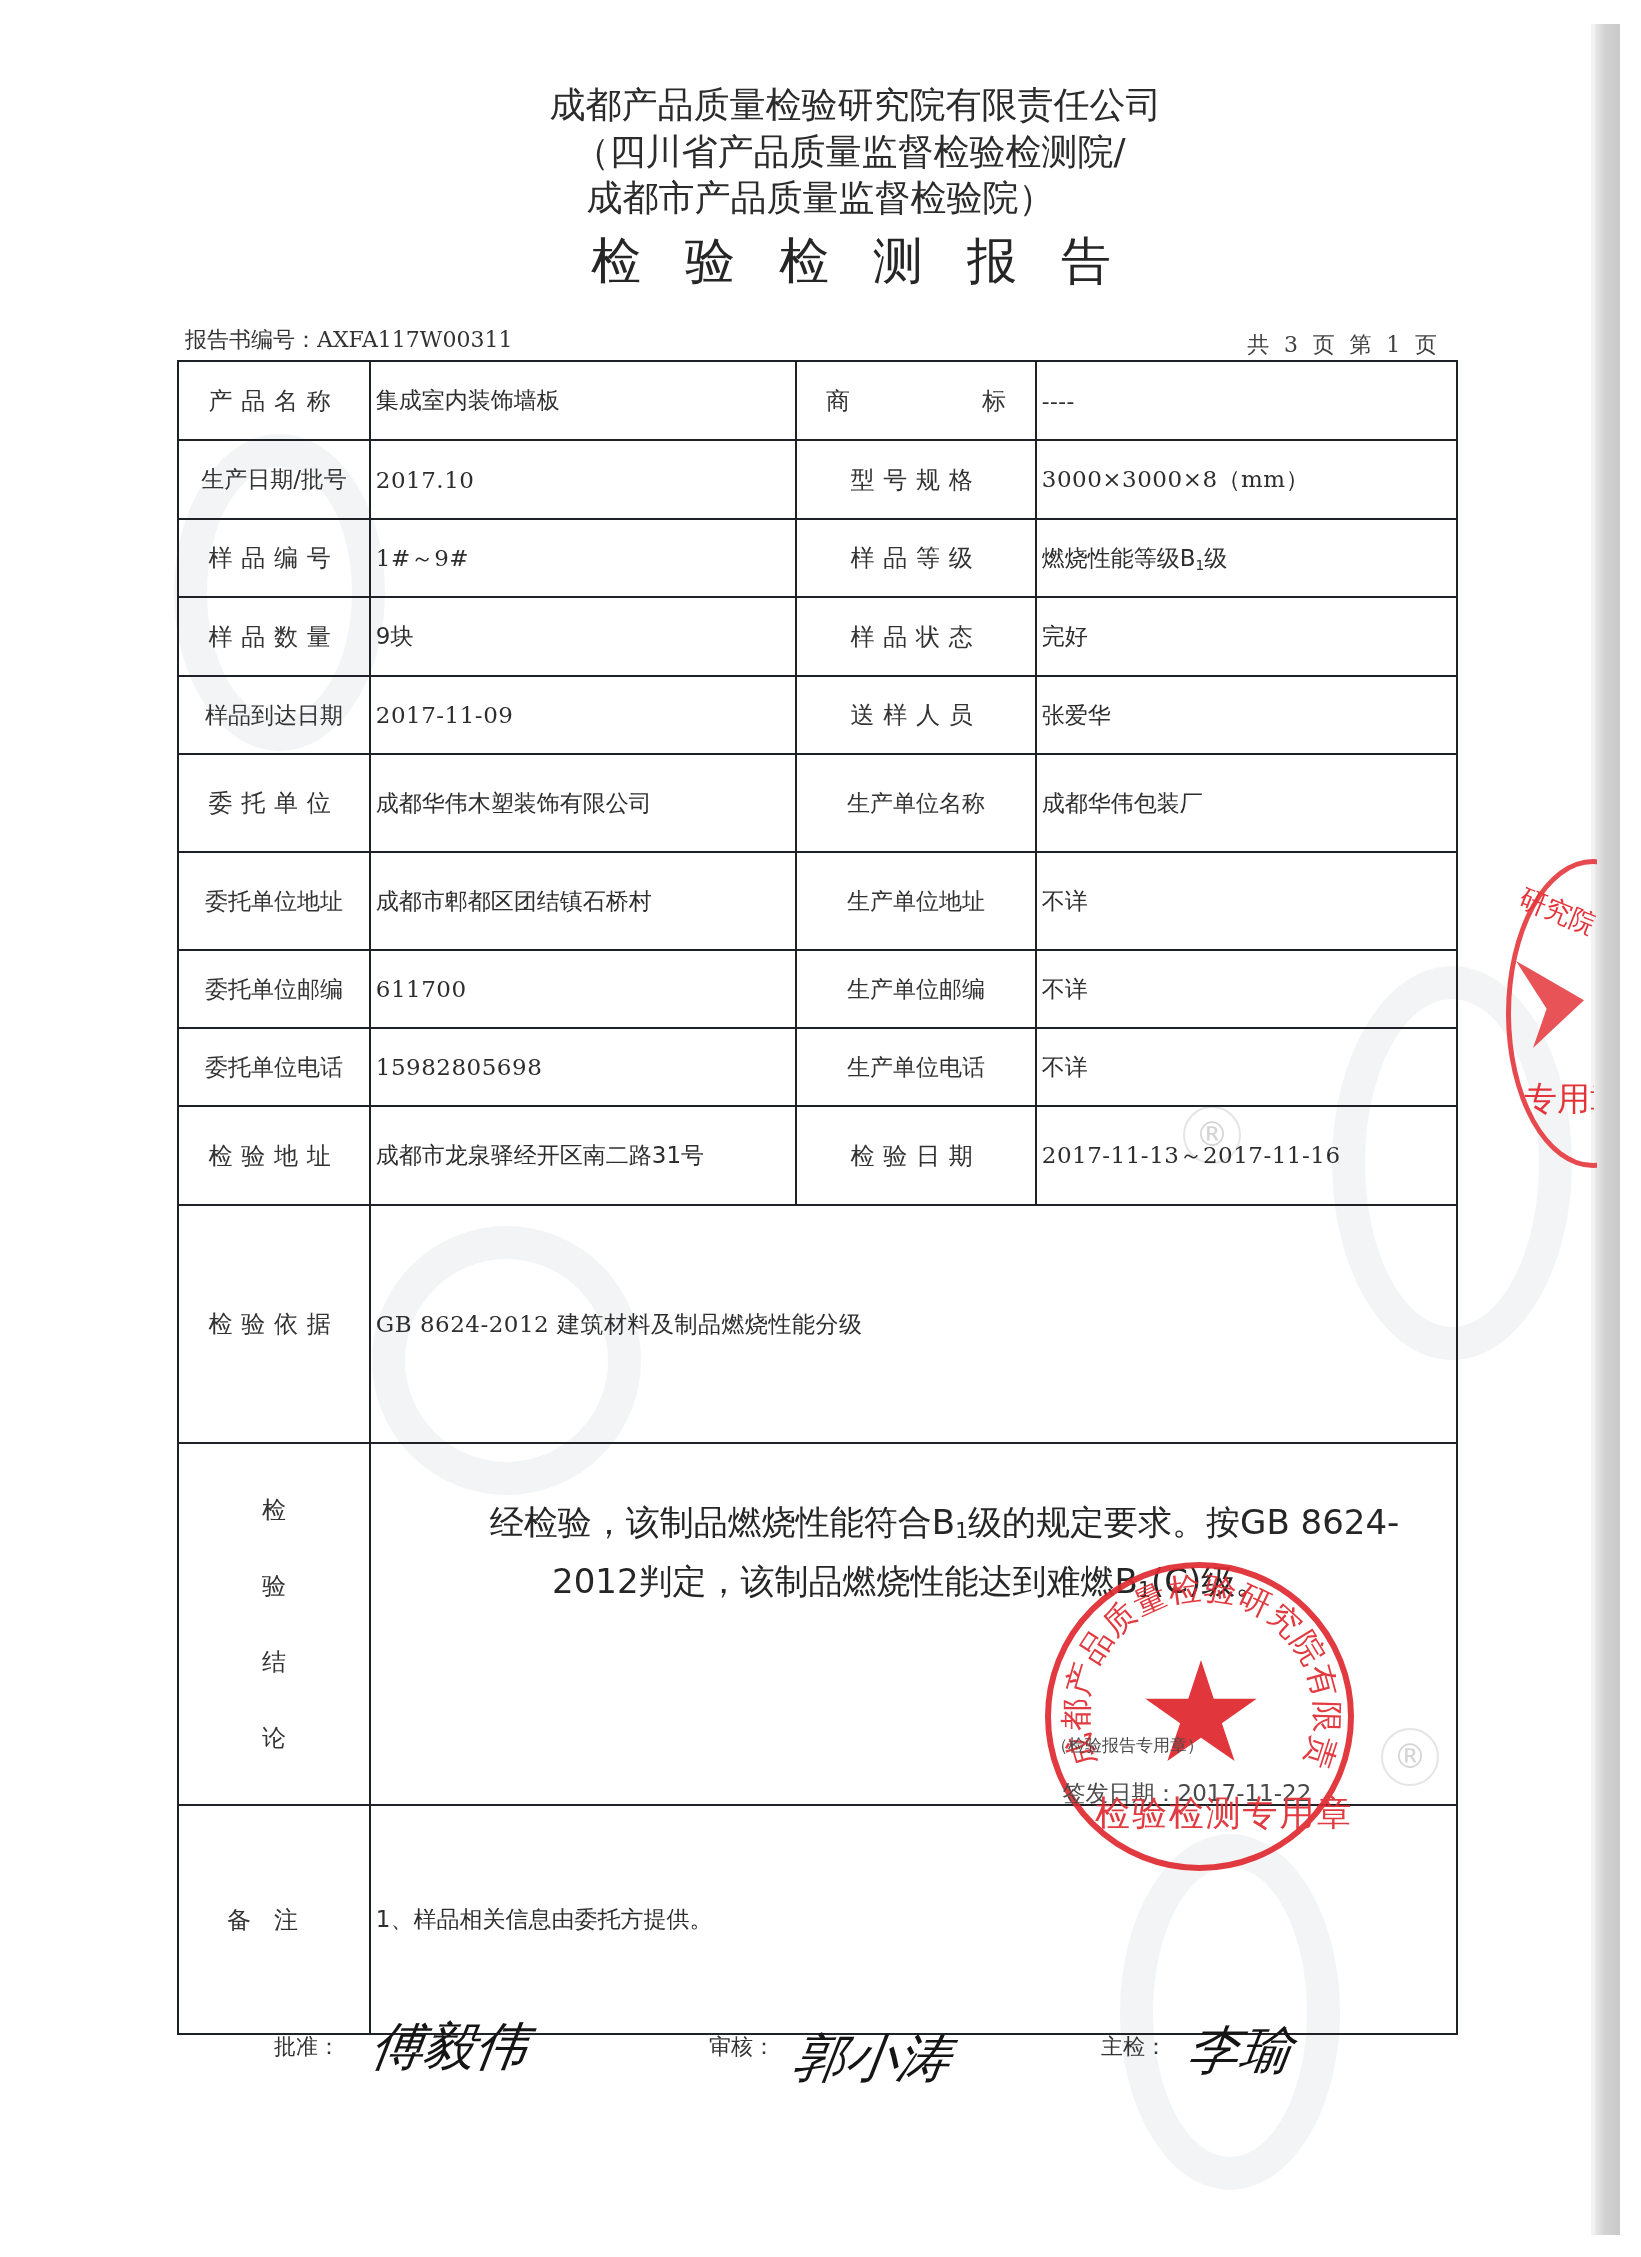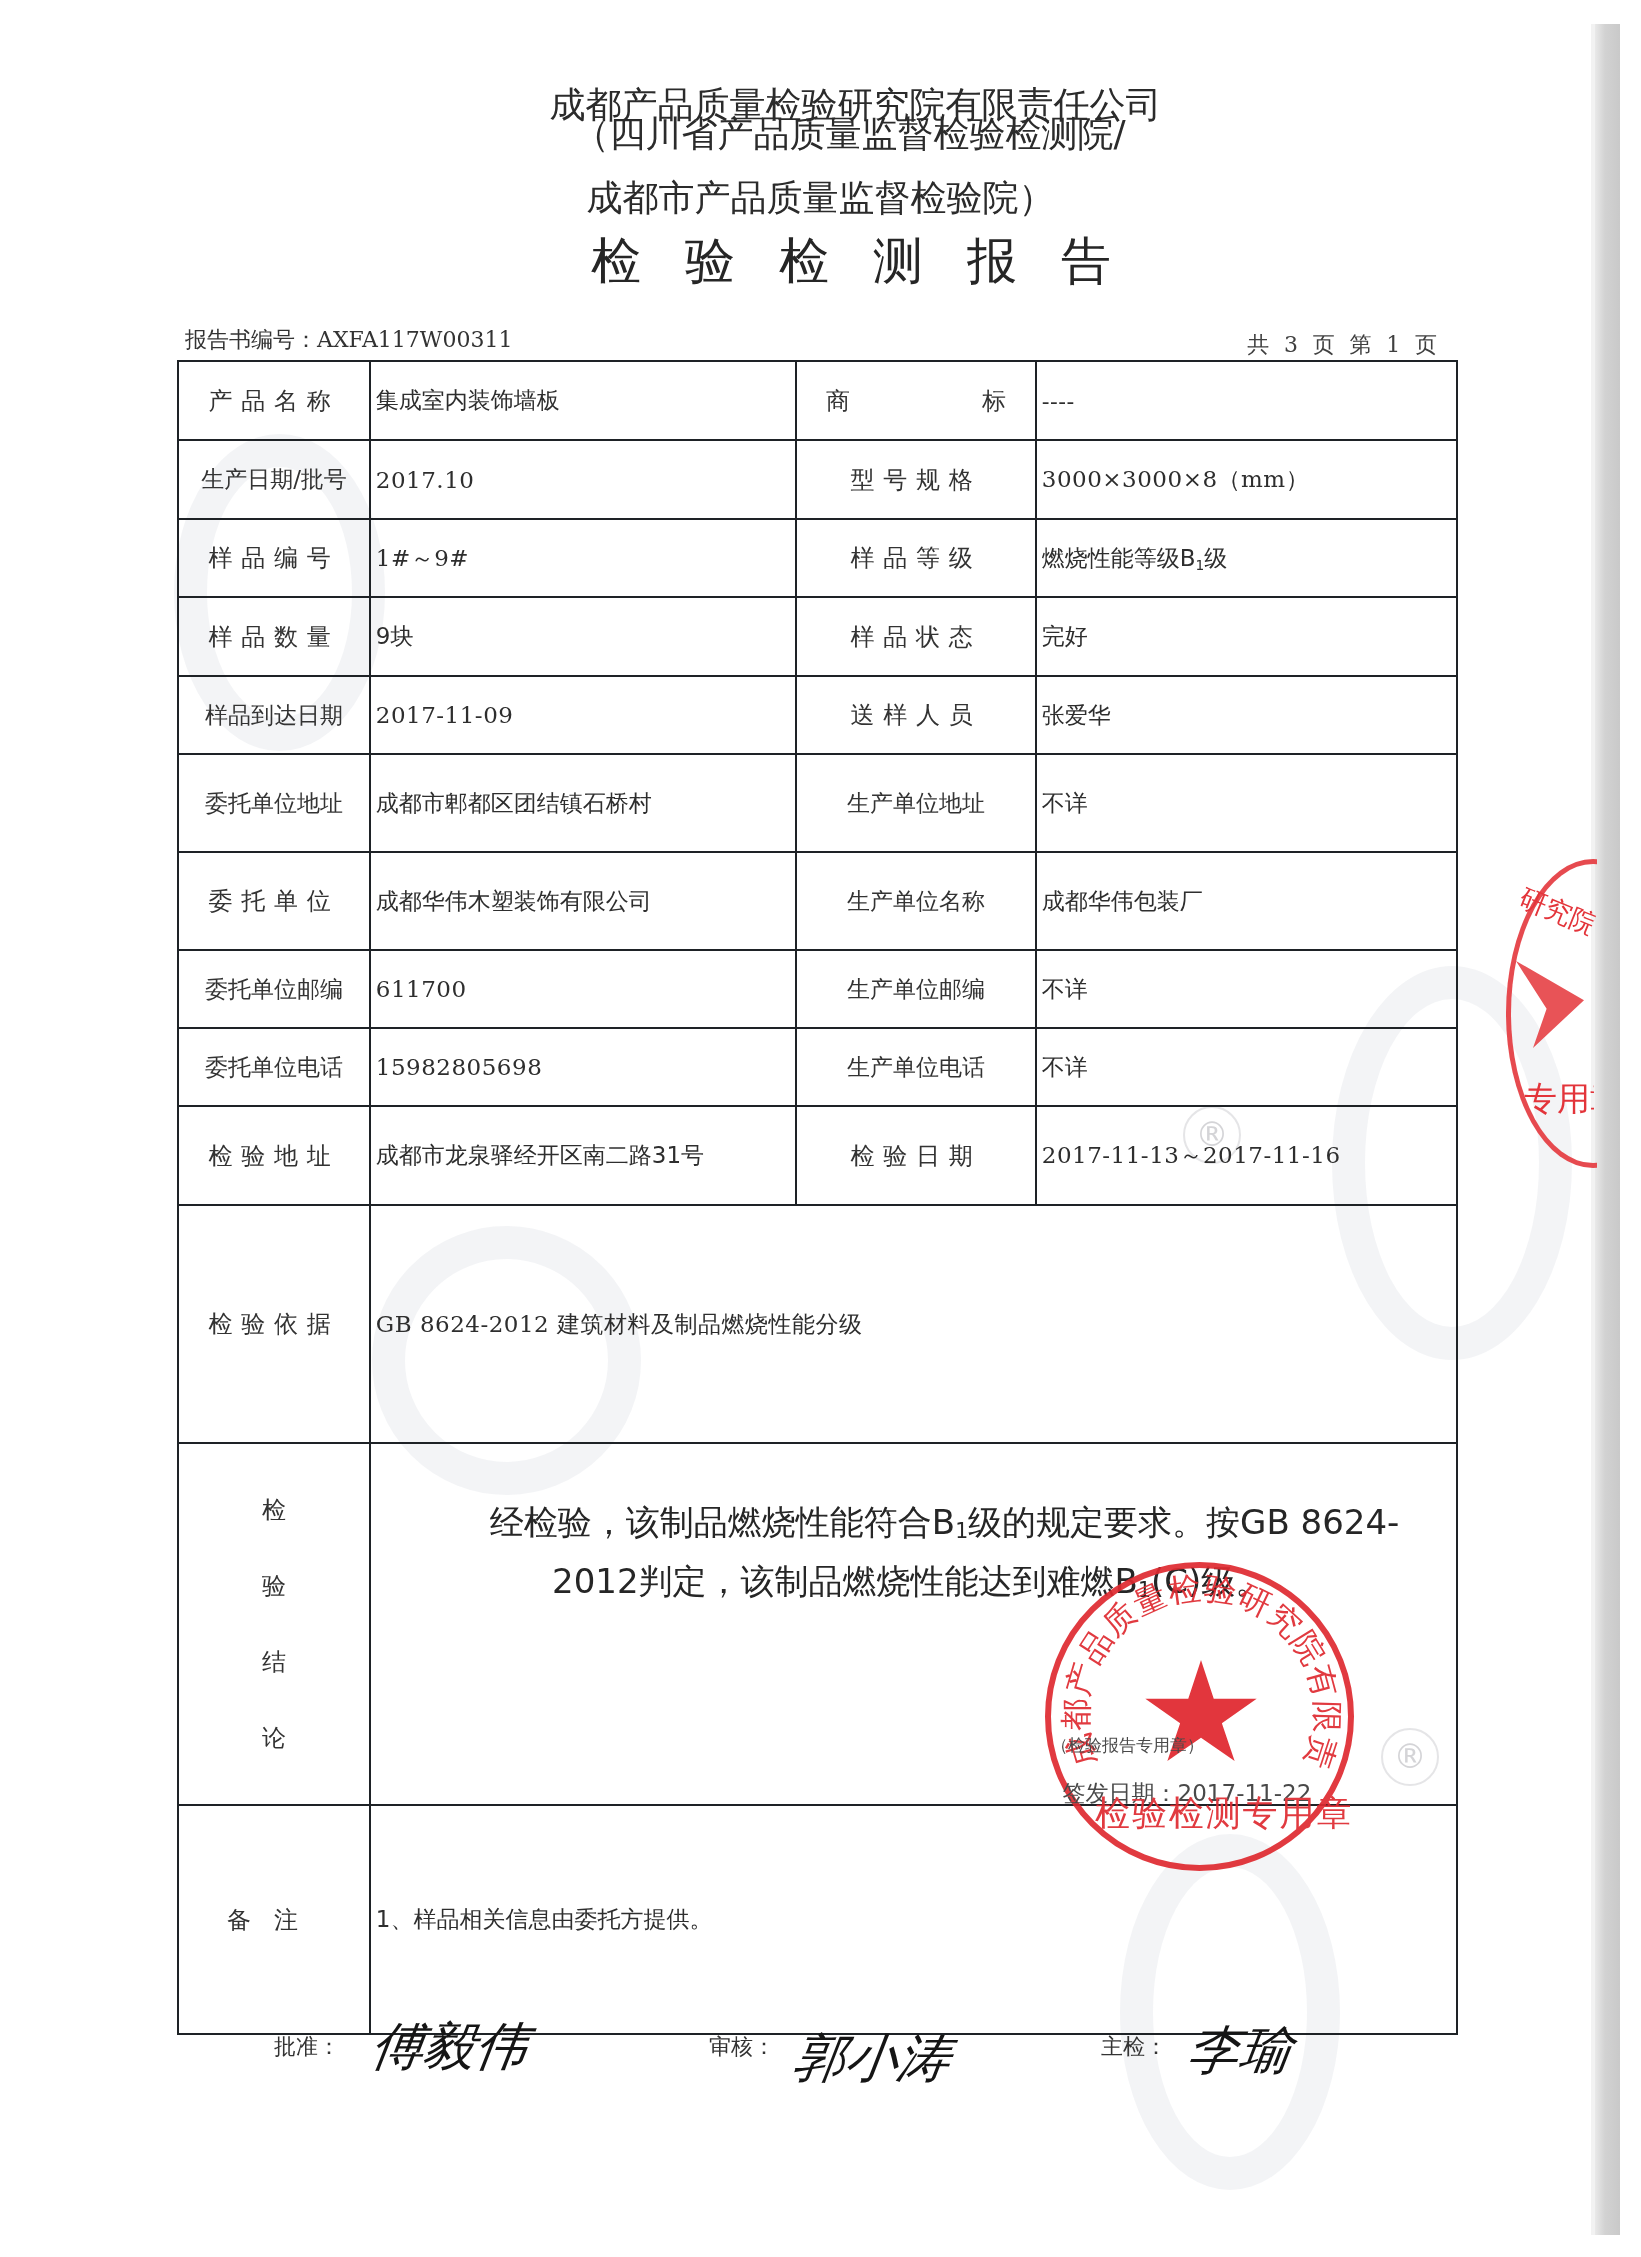--- a/index.html
+++ b/index.html
@@ -14,21 +14,21 @@
     background: linear-gradient(to right, #e9e9e9, #d2d2d2 40%, #c9c9c9);
   }
   .page-edge-lip { position: absolute; left: 1591px; top: 24px; width: 3.9px; height: 2211px; background: #f2f2f2; }
 
   .hdr-line {
     position: absolute; left: 0; width: 1641px; text-align: center;
     font-family: "DejaVu Sans", "Liberation Sans", sans-serif;
     color: #2b2b2b; white-space: nowrap;
   }
   .hdr-1 { top: 81px; font-size: 36px; padding-left: 70px; box-sizing: border-box; }
-  .hdr-2 { top: 110px; font-size: 36px; padding-left: 58px; box-sizing: border-box; }
+  .hdr-2 { top: 128px; font-size: 36px; padding-left: 58px; box-sizing: border-box; }
   .hdr-3 { top: 174px; font-size: 36px; padding-left: 0; box-sizing: border-box; }
   .hdr-title {
     position: absolute; left: 591px; top: 228px; font-size: 50px;
     letter-spacing: 44px; font-family: "DejaVu Sans", "Liberation Sans", sans-serif; color: #262626;
   }
 
   .meta-left {
     position: absolute; left: 185px; top: 325px; font-size: 22px; color: #333;
   }
   .meta-right {
@@ -190,30 +190,30 @@
       <td class="lbl">样品状态</td>
       <td class="val">完好</td>
     </tr>
     <tr style="height:78px">
       <td class="lbl tight">样品到达日期</td>
       <td class="val mono">2017-11-09</td>
       <td class="lbl">送样人员</td>
       <td class="val">张爱华</td>
     </tr>
     <tr style="height:98px">
+      <td class="lbl">委托单位</td>
+      <td class="val">成都华伟木塑装饰有限公司</td>
+      <td class="lbl tight">生产单位名称</td>
+      <td class="val">成都华伟包装厂</td>
+    </tr>
+    <tr style="height:98px">
       <td class="lbl tight">委托单位地址</td>
       <td class="val">成都市郫都区团结镇石桥村</td>
       <td class="lbl tight">生产单位地址</td>
       <td class="val">不详</td>
-    </tr>
-    <tr style="height:98px">
-      <td class="lbl">委托单位</td>
-      <td class="val">成都华伟木塑装饰有限公司</td>
-      <td class="lbl tight">生产单位名称</td>
-      <td class="val">成都华伟包装厂</td>
     </tr>
     <tr style="height:78px">
       <td class="lbl tight">委托单位邮编</td>
       <td class="val mono">611700</td>
       <td class="lbl tight">生产单位邮编</td>
       <td class="val">不详</td>
     </tr>
     <tr style="height:78px">
       <td class="lbl tight">委托单位电话</td>
       <td class="val mono">15982805698</td>

